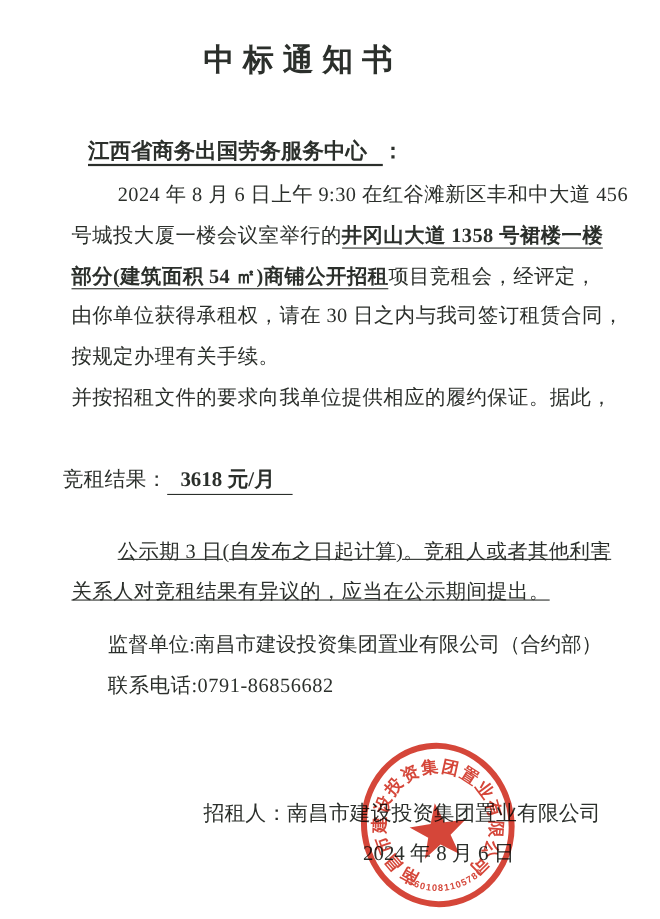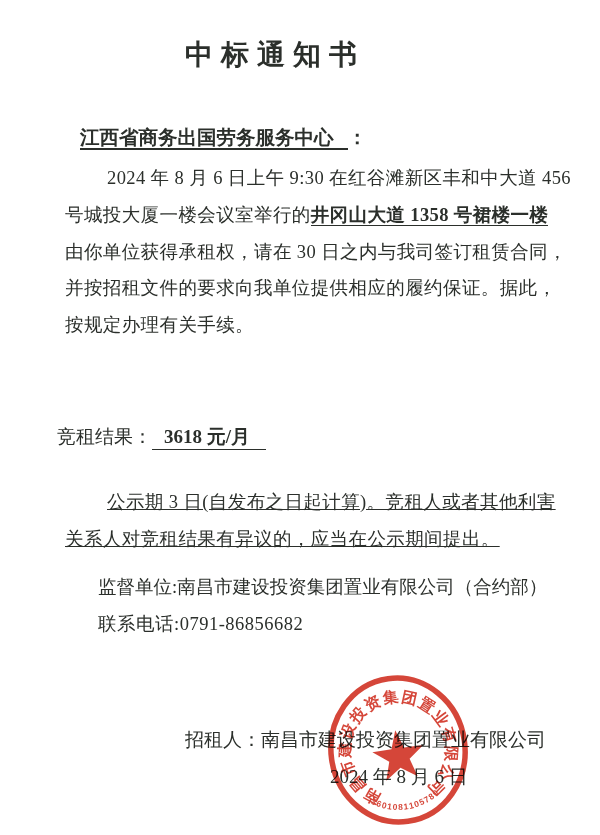--- a/index.html
+++ b/index.html
@@ -53,23 +53,24 @@
 
 <div class="page" style="--ink: #2b2f2b;">
 
   <div class="doc-title">中标通知书</div>
 
   <div class="addressee"><span class="uname">江西省商务出国劳务服务中心</span><span>：</span></div>
 
   <div class="para" id="para1">
       <div class="bline"><span class="indentpad"></span><span>2024 年 8 月 6 日上午 9:30 在红谷滩新区丰和中大道 456</span></div>
       <div class="bline"><span>号城投大厦一楼会议室举行的</span><span class="seg-b seg-u">井冈山大道 1358 号裙楼一楼</span></div>
+      <div class="bline"><span class="seg-b seg-u">部分(建筑面积 54 ㎡)商铺公开招租</span><span>项目竞租会，经评定，</span></div>
       <div class="bline"><span>由你单位获得承租权，请在 30 日之内与我司签订租赁合同，</span></div>
+      <div class="bline"><span>按规定办理有关手续。</span></div>
       <div class="bline"><span>并按招租文件的要求向我单位提供相应的履约保证。据此，</span></div>
-      <div class="bline"><span>按规定办理有关手续。</span></div>
     </div>
 
   <div class="result-line"><span class="result-label">竞租结果：</span><span class="result-value">3618 元/月</span></div>
 
   <div class="para" id="para2">
       <div class="bline"><span class="indentpad"></span><span>公示期 3 日(自发布之日起计算)。竞租人或者其他利害</span></div>
       <div class="bline"><span>关系人对竞租结果有异议的，应当在公示期间提出。</span></div>
     </div>
 
   <div class="supervisor-line">监督单位:南昌市建设投资集团置业有限公司（合约部）</div>

